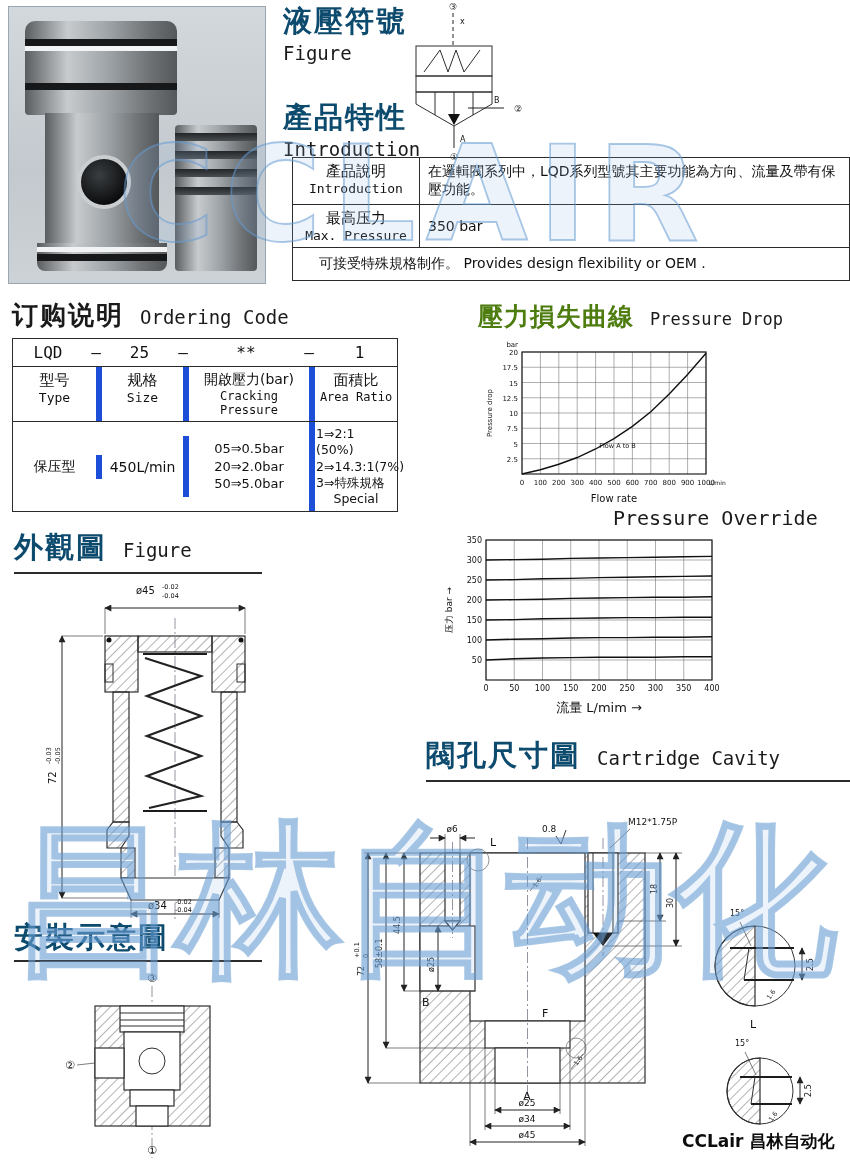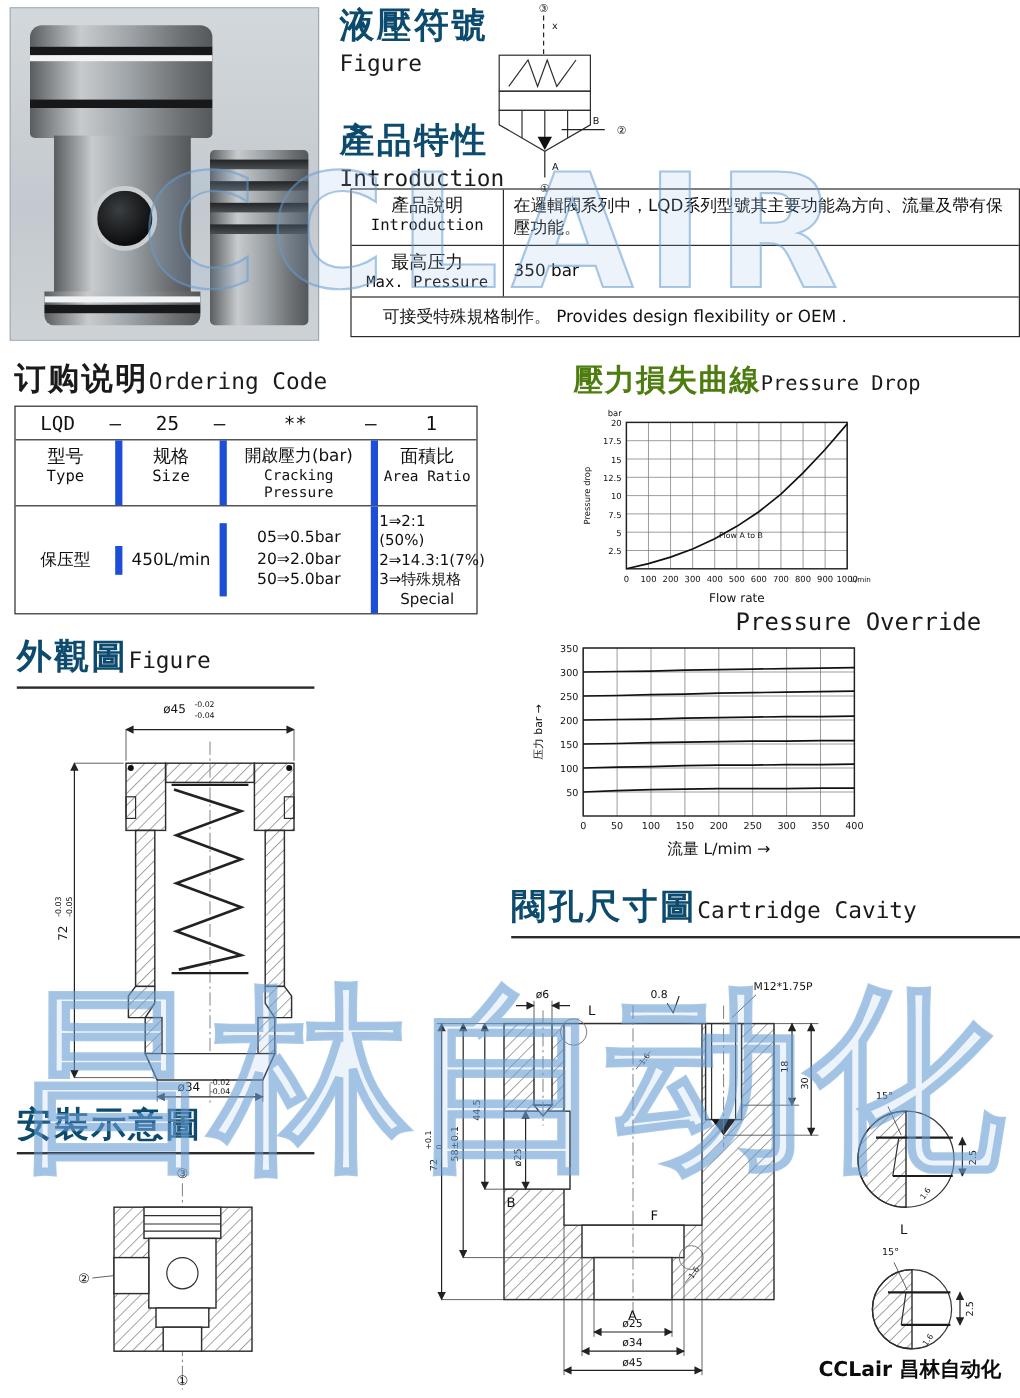--- a/index.html
+++ b/index.html
@@ -5,21 +5,21 @@
   html,body{margin:0;padding:0;background:#fff;}
   #page{position:relative;width:850px;height:1165px;background:#fff;overflow:hidden;
         font-family:"DejaVu Sans",sans-serif;color:#111;}
   .abs{position:absolute;}
   
   .zh-big{font-size:29px;font-weight:600;letter-spacing:2px;color:#0c4a6e;}
   .zh-med{font-size:26px;font-weight:600;letter-spacing:2px;color:#1a1a1a;}
   .zh-sm{font-size:25px;font-weight:600;letter-spacing:1px;color:#4d7c0f;}
   .en-sub{font-family:"DejaVu Sans Mono",monospace;font-size:19px;color:#1a1a1a;}
   .en-sub-sm{font-family:"DejaVu Sans Mono",monospace;font-size:17px;color:#1a1a1a;}
-  .hrow{display:flex;align-items:baseline;}
+  .hrow{display:flex;align-items:baseline;gap:16px;}
   .rule{position:absolute;height:2px;background:#2b2b2b;}
   
   .photo{left:8px;top:6px;width:256px;height:276px;background:linear-gradient(180deg,#d3d8dc,#c3c9ce 60%,#cdd2d6);border:1px solid #9aa6b0;}
   .metal{background:linear-gradient(90deg,#595d60,#c7cbce 28%,#9ea3a7 55%,#6e7275 82%,#54585b);}
   .cap{left:16px;top:14px;width:152px;height:94px;border-radius:10px 10px 4px 4px;position:absolute;overflow:hidden;}
   .ringB{position:absolute;left:0;width:100%;height:7px;background:#17181a;}
   .ringW{position:absolute;left:0;width:100%;height:5px;background:#f2f3f4;}
   .vbody{left:36px;top:106px;width:114px;height:132px;position:absolute;}
   .hole{position:absolute;left:32px;top:42px;width:46px;height:46px;border-radius:50%;
         background:radial-gradient(circle at 40% 35%,#3a3e41,#0d0e0f 70%);border:4px solid #caced1;}

